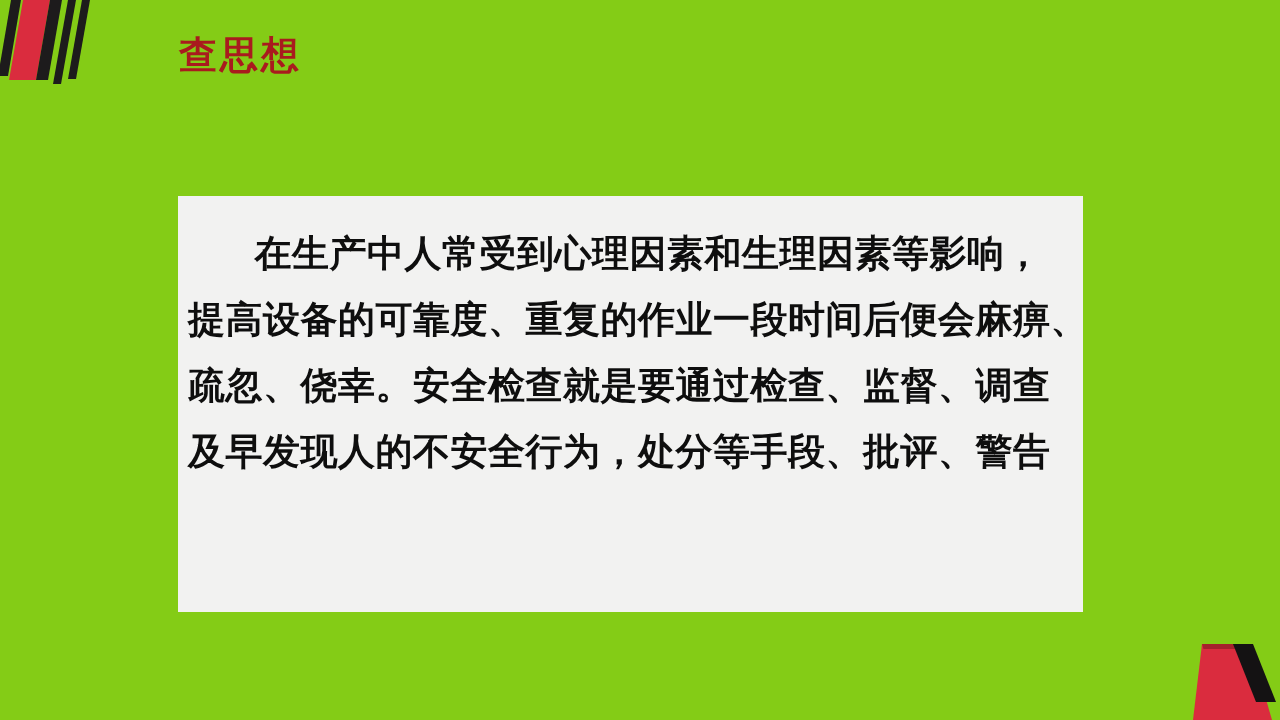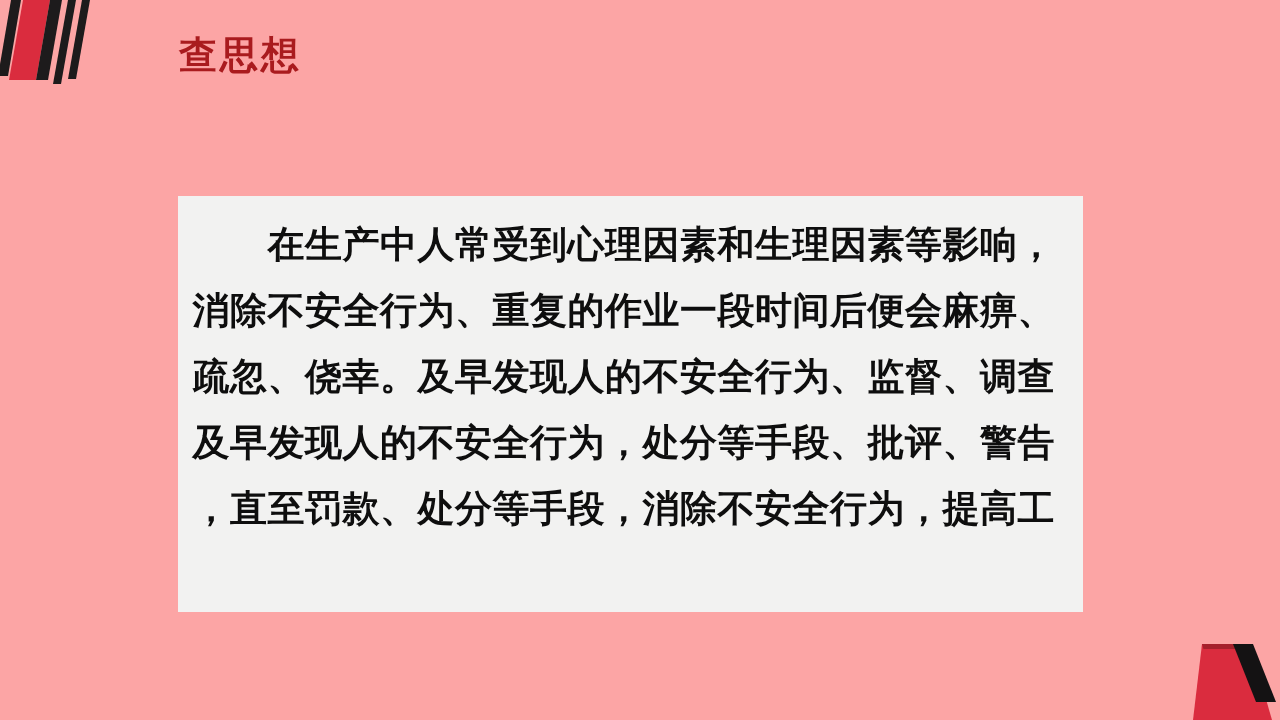--- a/index.html
+++ b/index.html
@@ -5,21 +5,21 @@
   html, body {
     margin: 0;
     padding: 0;
     background: #ffffff;
     font-family: "Liberation Sans", sans-serif;
   }
   .slide {
     position: relative;
     width: 1280px;
     height: 720px;
-    background: #fca5a5;
+    background: #84cc16;
     overflow: hidden;
   }
   .deco-top-left {
     position: absolute;
     left: 0;
     top: 0;
     width: 120px;
     height: 90px;
   }
   .deco-bottom-right {
@@ -41,22 +41,21 @@
     white-space: nowrap;
   }
   .text-box {
     position: absolute;
     left: 178px;
     top: 196px;
     width: 905px;
     height: 416px;
     box-sizing: border-box;
     background: #f2f2f1;
-    padding: 16px 28px 0 10px;
-    text-align: right;
+    padding: 25px 28px 0 10px;
   }
   .body-line {
     font-size: 37px;
     line-height: 66px;
     font-weight: 700;
     letter-spacing: 0.5px;
     color: #0e0e0e;
     white-space: nowrap;
   }
   .body-line:first-child {
@@ -73,24 +72,23 @@
     <polygon points="23,0 50,0 36,80 9,80" fill="#da2c3e"></polygon>
     <polygon points="50,0 62,0 48,80 36,80" fill="#1d1b1c"></polygon>
     <polygon points="68,0 76,0 61,84 53,84" fill="#1d1b1c"></polygon>
     <polygon points="82,0 90,0 76,79 68,79" fill="#1d1b1c"></polygon>
   </svg>
 
   <div class="slide-title">查思想</div>
 
   <div class="text-box">
     <div class="body-line">在生产中人常受到心理因素和生理因素等影响，</div>
-    <div class="body-line">消除不安全行为、重复的作业一段时间后便会麻痹、</div>
-    <div class="body-line">疏忽、侥幸。及早发现人的不安全行为、监督、调查</div>
+    <div class="body-line">提高设备的可靠度、重复的作业一段时间后便会麻痹、</div>
+    <div class="body-line">疏忽、侥幸。安全检查就是要通过检查、监督、调查</div>
     <div class="body-line">及早发现人的不安全行为，处分等手段、批评、警告</div>
-    <div class="body-line">，直至罚款、处分等手段，消除不安全行为，提高工</div>
   </div>
 
   <svg class="deco-bottom-right" viewBox="0 0 100 100" xmlns="http://www.w3.org/2000/svg">
     <polygon points="22,24 70,24 92,100 13,100" fill="#da2c3e"></polygon>
     <polygon points="22,24 70,24 71.5,29 23.5,29" fill="#a5212c"></polygon>
     <polygon points="53,24 73,24 96,82 76,82" fill="#141213"></polygon>
   </svg>
 
 </div>
 

